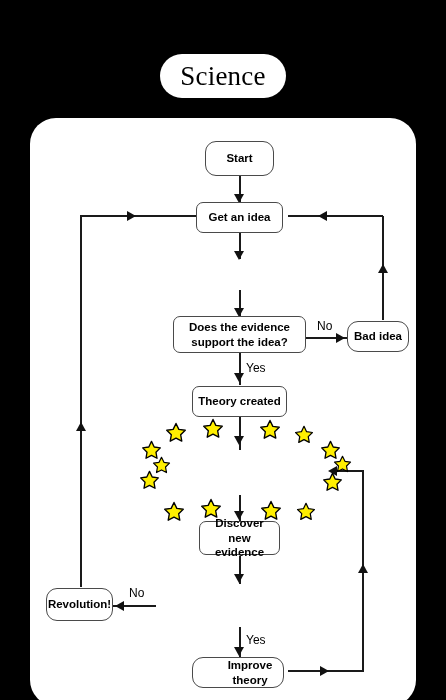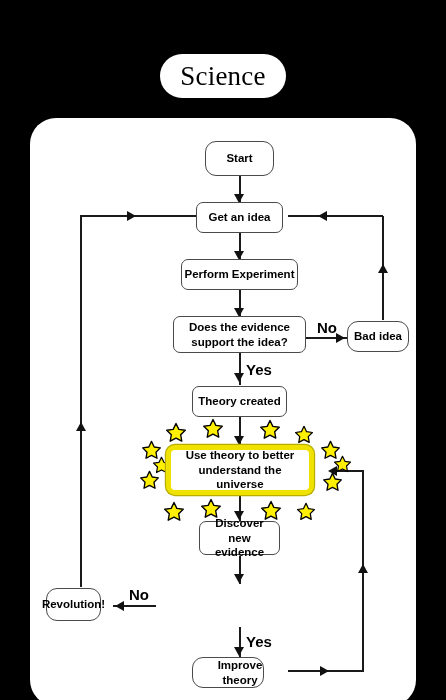--- a/index.html
+++ b/index.html
@@ -49,21 +49,21 @@
   .ln{position:absolute;background:#1a1a1a;z-index:3;}
   .lnv{width:1.6px;}
   .lnh{height:1.6px;}
 
   .arw{position:absolute;width:0;height:0;z-index:4;}
   .arw-d{border-left:5px solid transparent;border-right:5px solid transparent;border-top:9px solid #111;}
   .arw-u{border-left:5px solid transparent;border-right:5px solid transparent;border-bottom:9px solid #111;}
   .arw-l{border-top:5px solid transparent;border-bottom:5px solid transparent;border-right:9px solid #111;}
   .arw-r{border-top:5px solid transparent;border-bottom:5px solid transparent;border-left:9px solid #111;}
 
-  .elbl{position:absolute;font-size:15px;font-weight:bold;color:#000;z-index:5;white-space:nowrap;}
+  .elbl{position:absolute;font-size:12px;font-weight:normal;color:#000;z-index:5;white-space:nowrap;}
 
   
   .star{position:absolute;z-index:5;}
   .star svg{display:block;}
 </style>
 </head>
 <body>
 
 <div id="root">
 
@@ -196,46 +196,40 @@
   </div>
 
   <div class="node soft" style="left:205px;top:101px;width:69px;height:35px;">
     <span>Start</span>
   </div>
 
   <div class="node" style="left:196px;top:162px;width:87px;height:31px;">
     <span>Get an idea</span>
   </div>
 
-  <div class="node" style="left:181px;top:219px;width:117px;height:31px;">
-    <span>Perform Experiment</span>
-  </div>
 
   <div class="node soft" style="left:347px;top:281px;width:62px;height:31px;">
     <span>Bad idea</span>
   </div>
 
   <div class="node" style="left:173px;top:276px;width:133px;height:37px;padding:0 5px;">
     <span>Does the evidence support the idea?</span>
   </div>
 
   <div class="node" style="left:192px;top:346px;width:95px;height:31px;">
     <span>Theory created</span>
   </div>
 
-  <div class="node-hl" style="left:166px;top:405px;width:148px;height:50px;padding:0 6px;">
-    <span>Use theory to better understand the universe</span>
-  </div>
 
   <div class="node" style="left:199px;top:481px;width:81px;height:33px;padding:16px 4px;">
     <span>Discover new evidence</span>
   </div>
 
 
-  <div class="node soft" style="left:46px;top:548px;width:55px;height:33px;text-align:right;">
+  <div class="node soft" style="left:46px;top:548px;width:67px;height:33px;text-align:right;">
     <span>Revolution!</span>
   </div>
 
-  <div class="node soft" style="left:192px;top:617px;width:72px;height:31px;padding-left:24px;">
+  <div class="node soft" style="left:192px;top:617px;width:92px;height:31px;padding-left:24px;">
     <span>Improve theory</span>
   </div>
 
 </div>
 
 </body></html>

